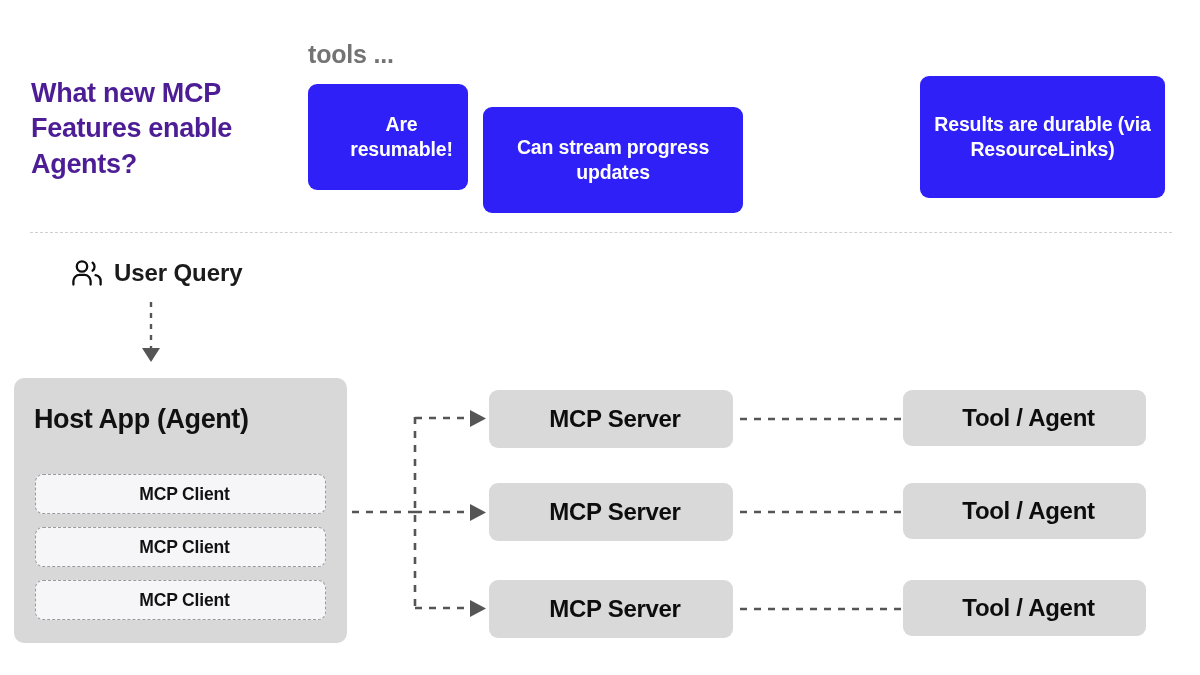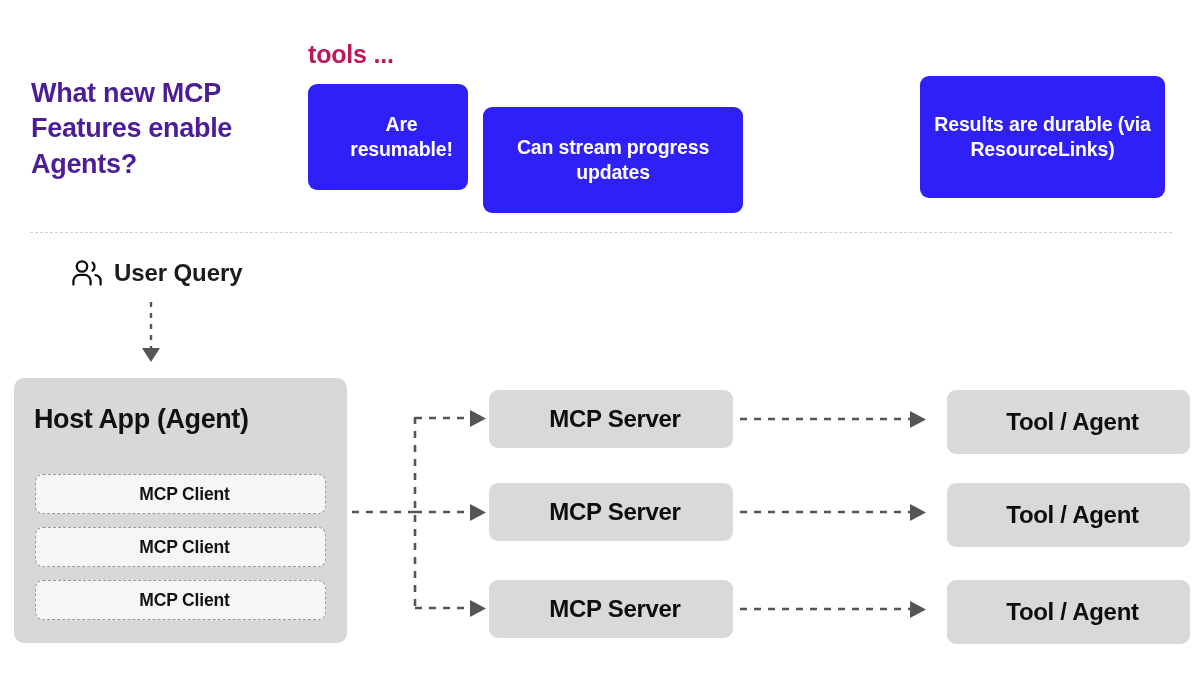--- a/index.html
+++ b/index.html
@@ -35,21 +35,21 @@
     color: #4c1d95;
   }
 
   .tools-label {
     position: absolute;
     left: 308px;
     top: 40px;
     font-size: 25px;
     font-weight: 700;
     letter-spacing: -0.2px;
-    color: #be185d;
+    color: #737373;
   }
 
   .feature-box {
     position: absolute;
     background: #2e20f7;
     color: #ffffff;
     border-radius: 9px;
     display: flex;
     align-items: center;
     justify-content: center;
@@ -155,21 +155,21 @@
     align-items: center;
     justify-content: center;
     font-size: 24px;
     font-weight: 700;
     letter-spacing: -0.3px;
     color: #0d0d0d;
     box-sizing: border-box;
     padding-left: 8px;
   }
   .server-box { left: 489px; width: 244px; height: 58px; }
-  .tool-box   { left: 947px; width: 243px; height: 64px; text-align: right; }
+  .tool-box   { left: 903px; width: 243px; height: 56px; text-align: right; }
   .row-0 { top: 390px; }
   .row-1 { top: 483px; }
   .row-2 { top: 580px; }
 
   
   .wires {
     position: absolute;
     left: 0;
     top: 0;
     width: 1200px;

